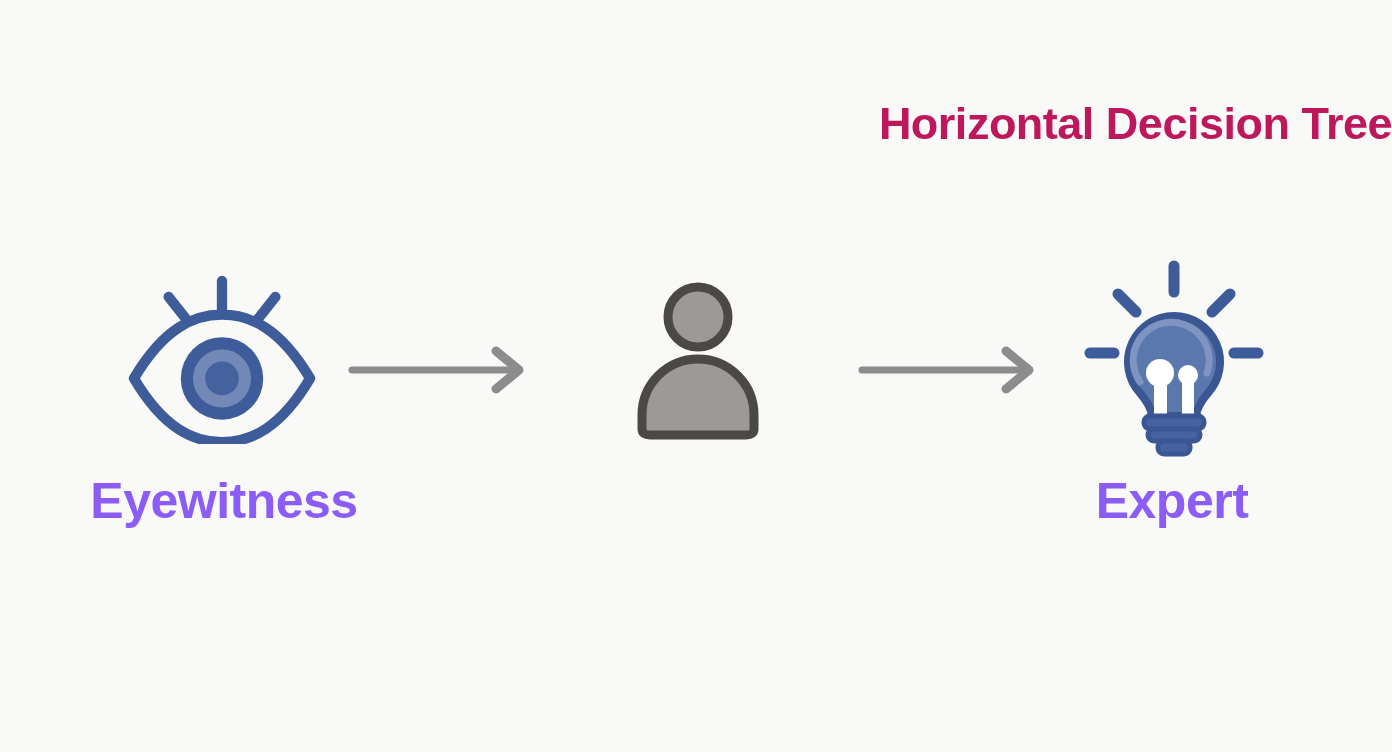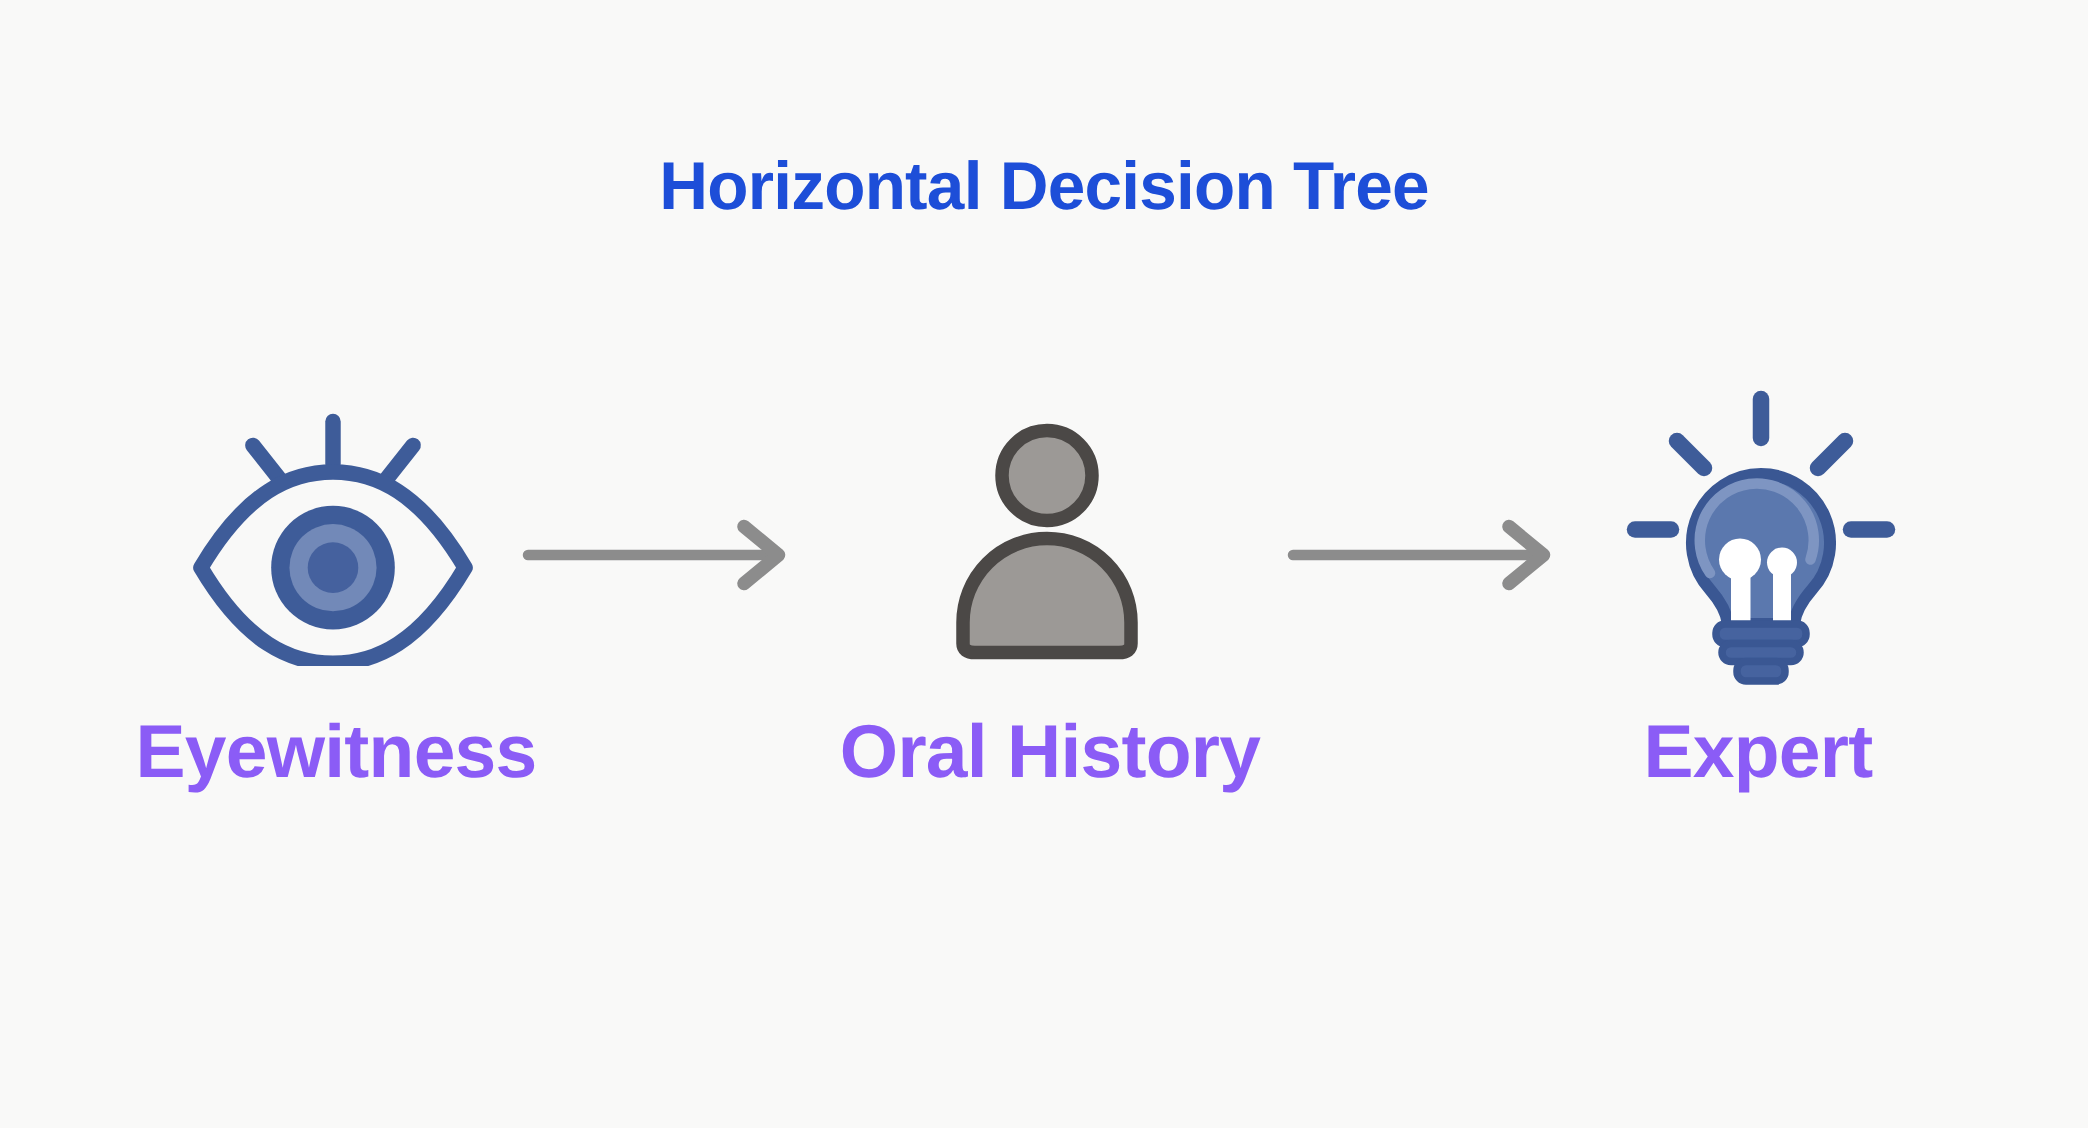--- a/index.html
+++ b/index.html
@@ -16,25 +16,25 @@
   }
   .stage {
     position: absolute;
     inset: 0;
   }
   .diagram-title {
     position: absolute;
     top: 98px;
     left: 0;
     width: 100%;
-    text-align: center;
+    text-align: right;
     font-size: 45px;
     font-weight: 700;
     letter-spacing: -0.5px;
-    color: #1d4ed8;
+    color: #be185d;
   }
   .icon-box {
     position: absolute;
   }
   .icon-eye      { left: 128px;  top: 266px; width: 188px; height: 178px; }
   .icon-person   { left: 628px;  top: 277px; width: 140px; height: 165px; }
   .icon-bulb     { left: 1084px; top: 260px; width: 180px; height: 205px; }
   .arrow-box {
     position: absolute;
     width: 190px;
@@ -118,17 +118,16 @@
       <rect x="98" y="115" width="12" height="40" fill="#ffffff"></rect>
 
       <rect x="60" y="156" width="60" height="13" rx="6" fill="#46639f" stroke="#3a5793" stroke-width="5"></rect>
       <rect x="64" y="169" width="52" height="12" rx="6" fill="#46639f" stroke="#3a5793" stroke-width="5"></rect>
       <rect x="74" y="181" width="32" height="13" rx="6" fill="#46639f" stroke="#3a5793" stroke-width="5"></rect>
     </svg>
   </div>
 
   <div class="node-label label-eyewitness">Eyewitness</div>
 
-  <div class="node-label label-oral">Oral History</div>
 
   <div class="node-label label-expert">Expert</div>
 
 </div>
 
 </body></html>

